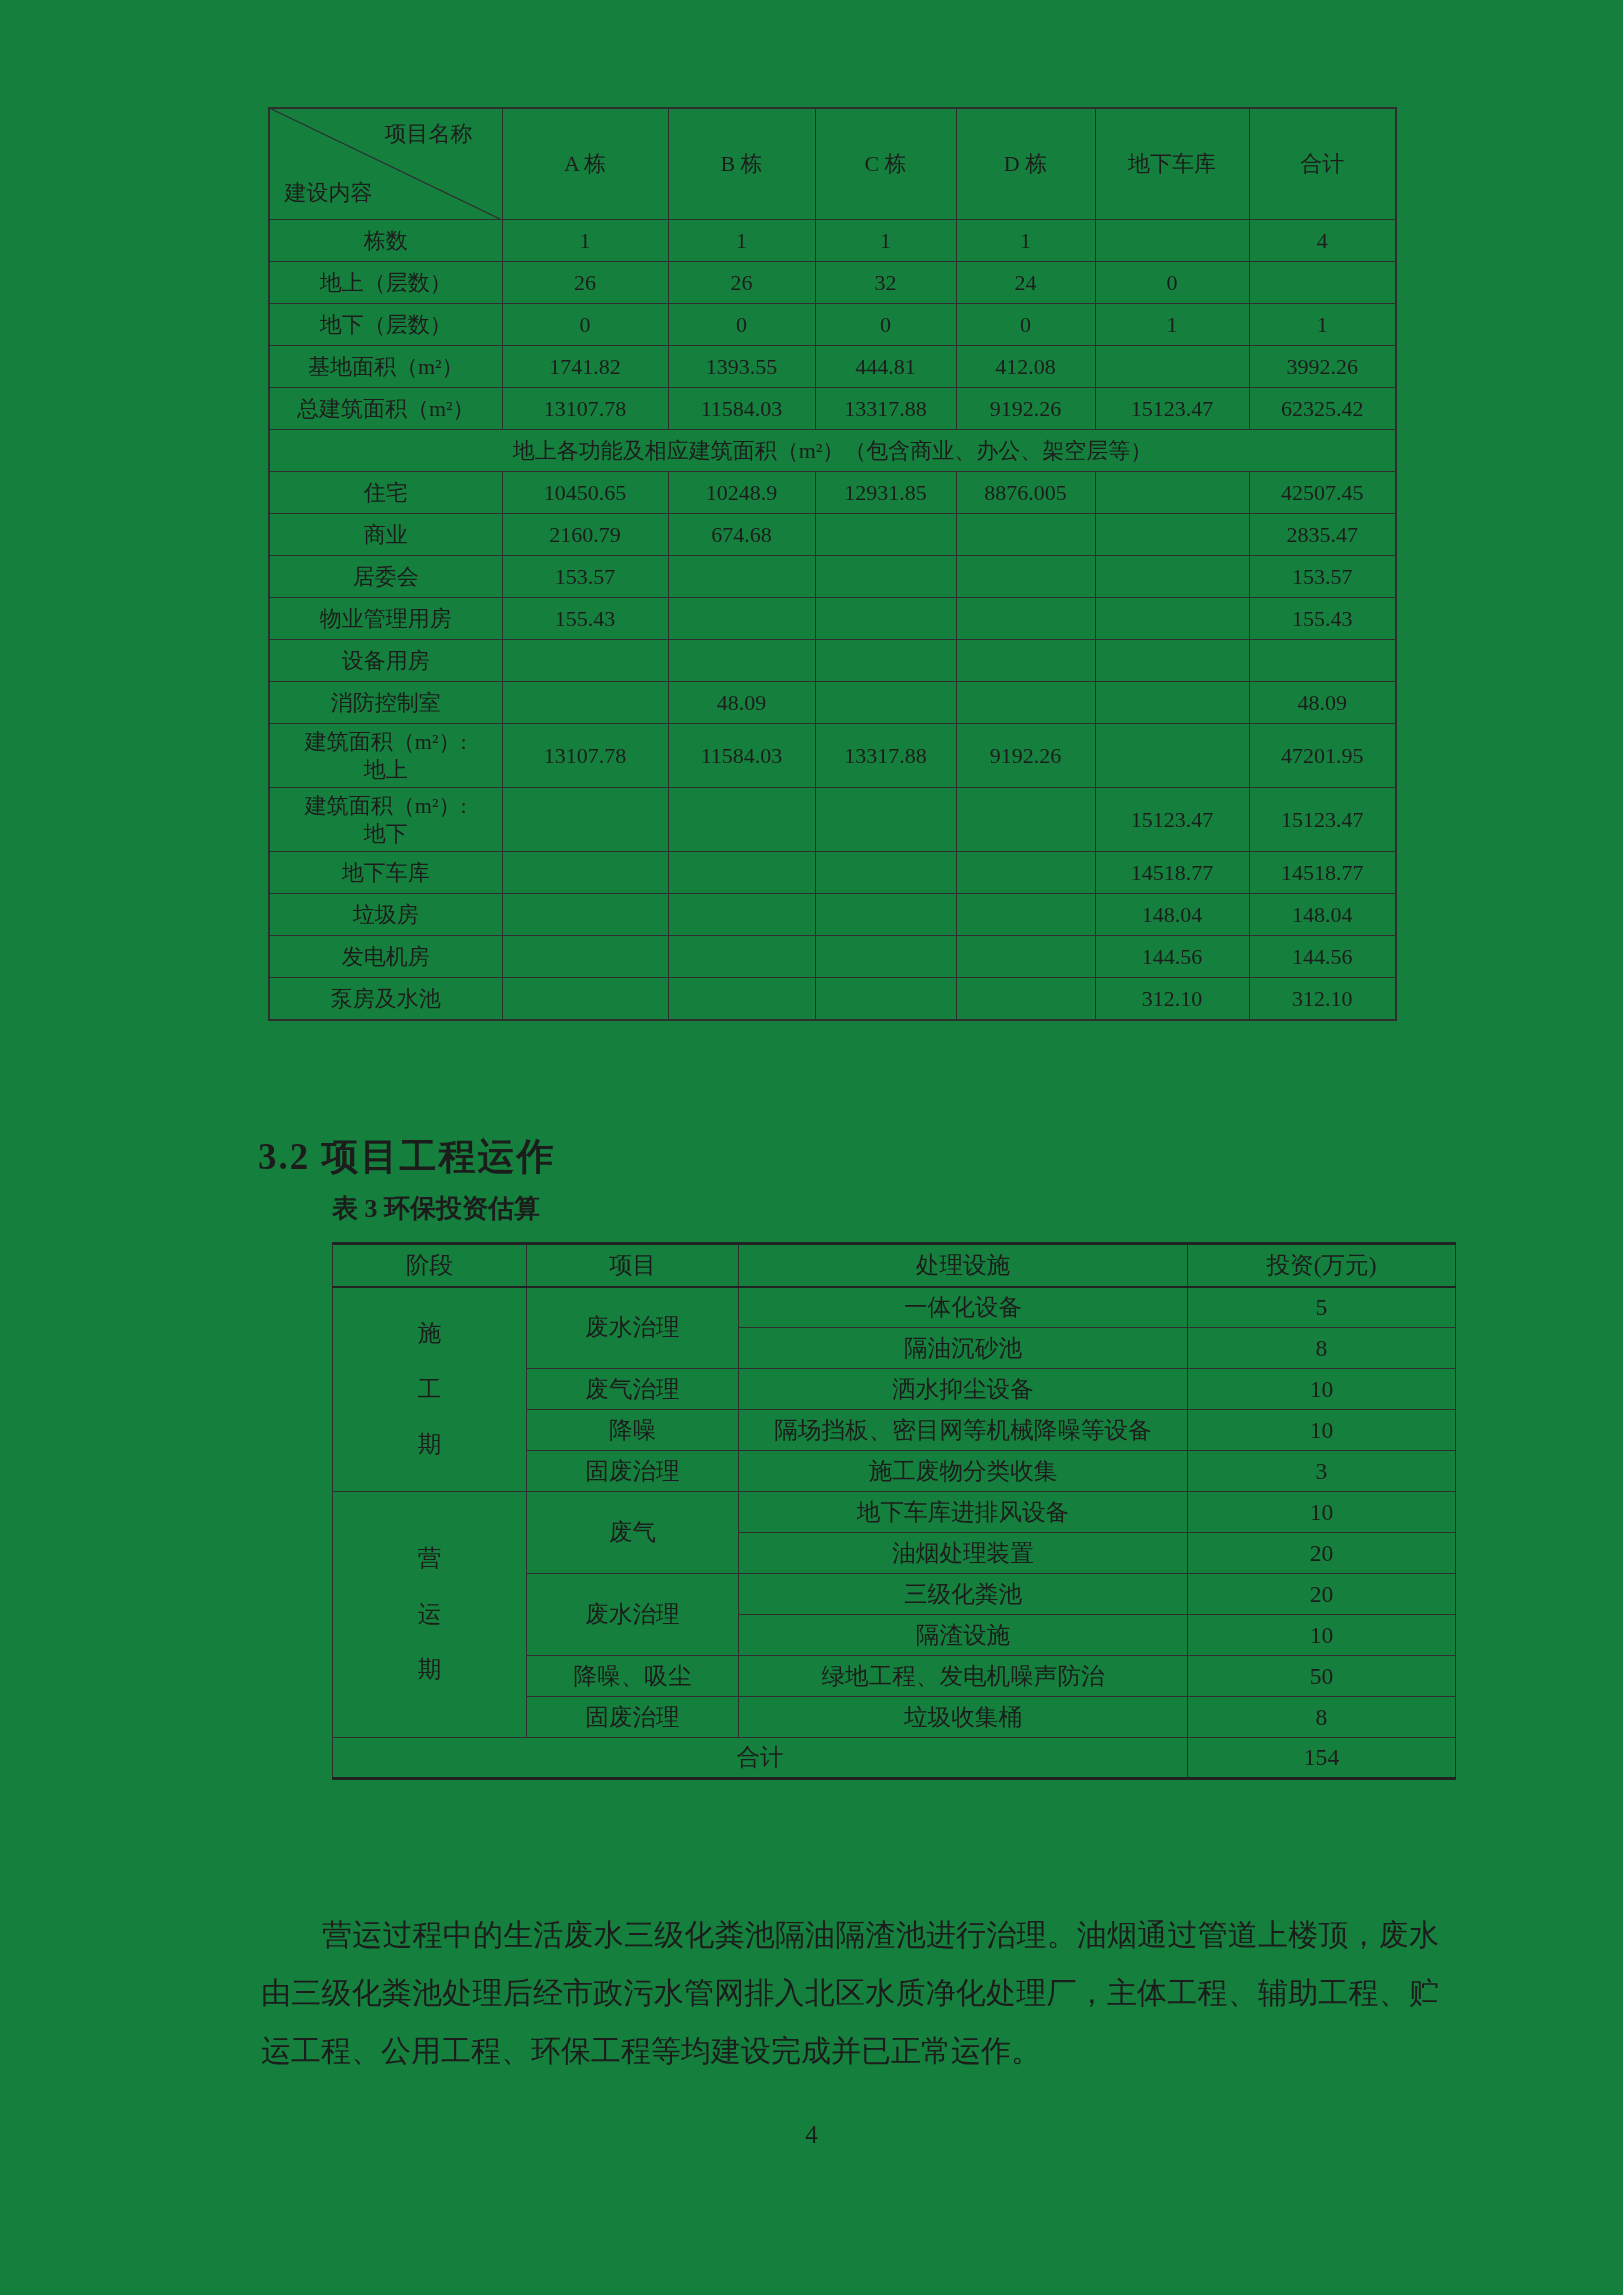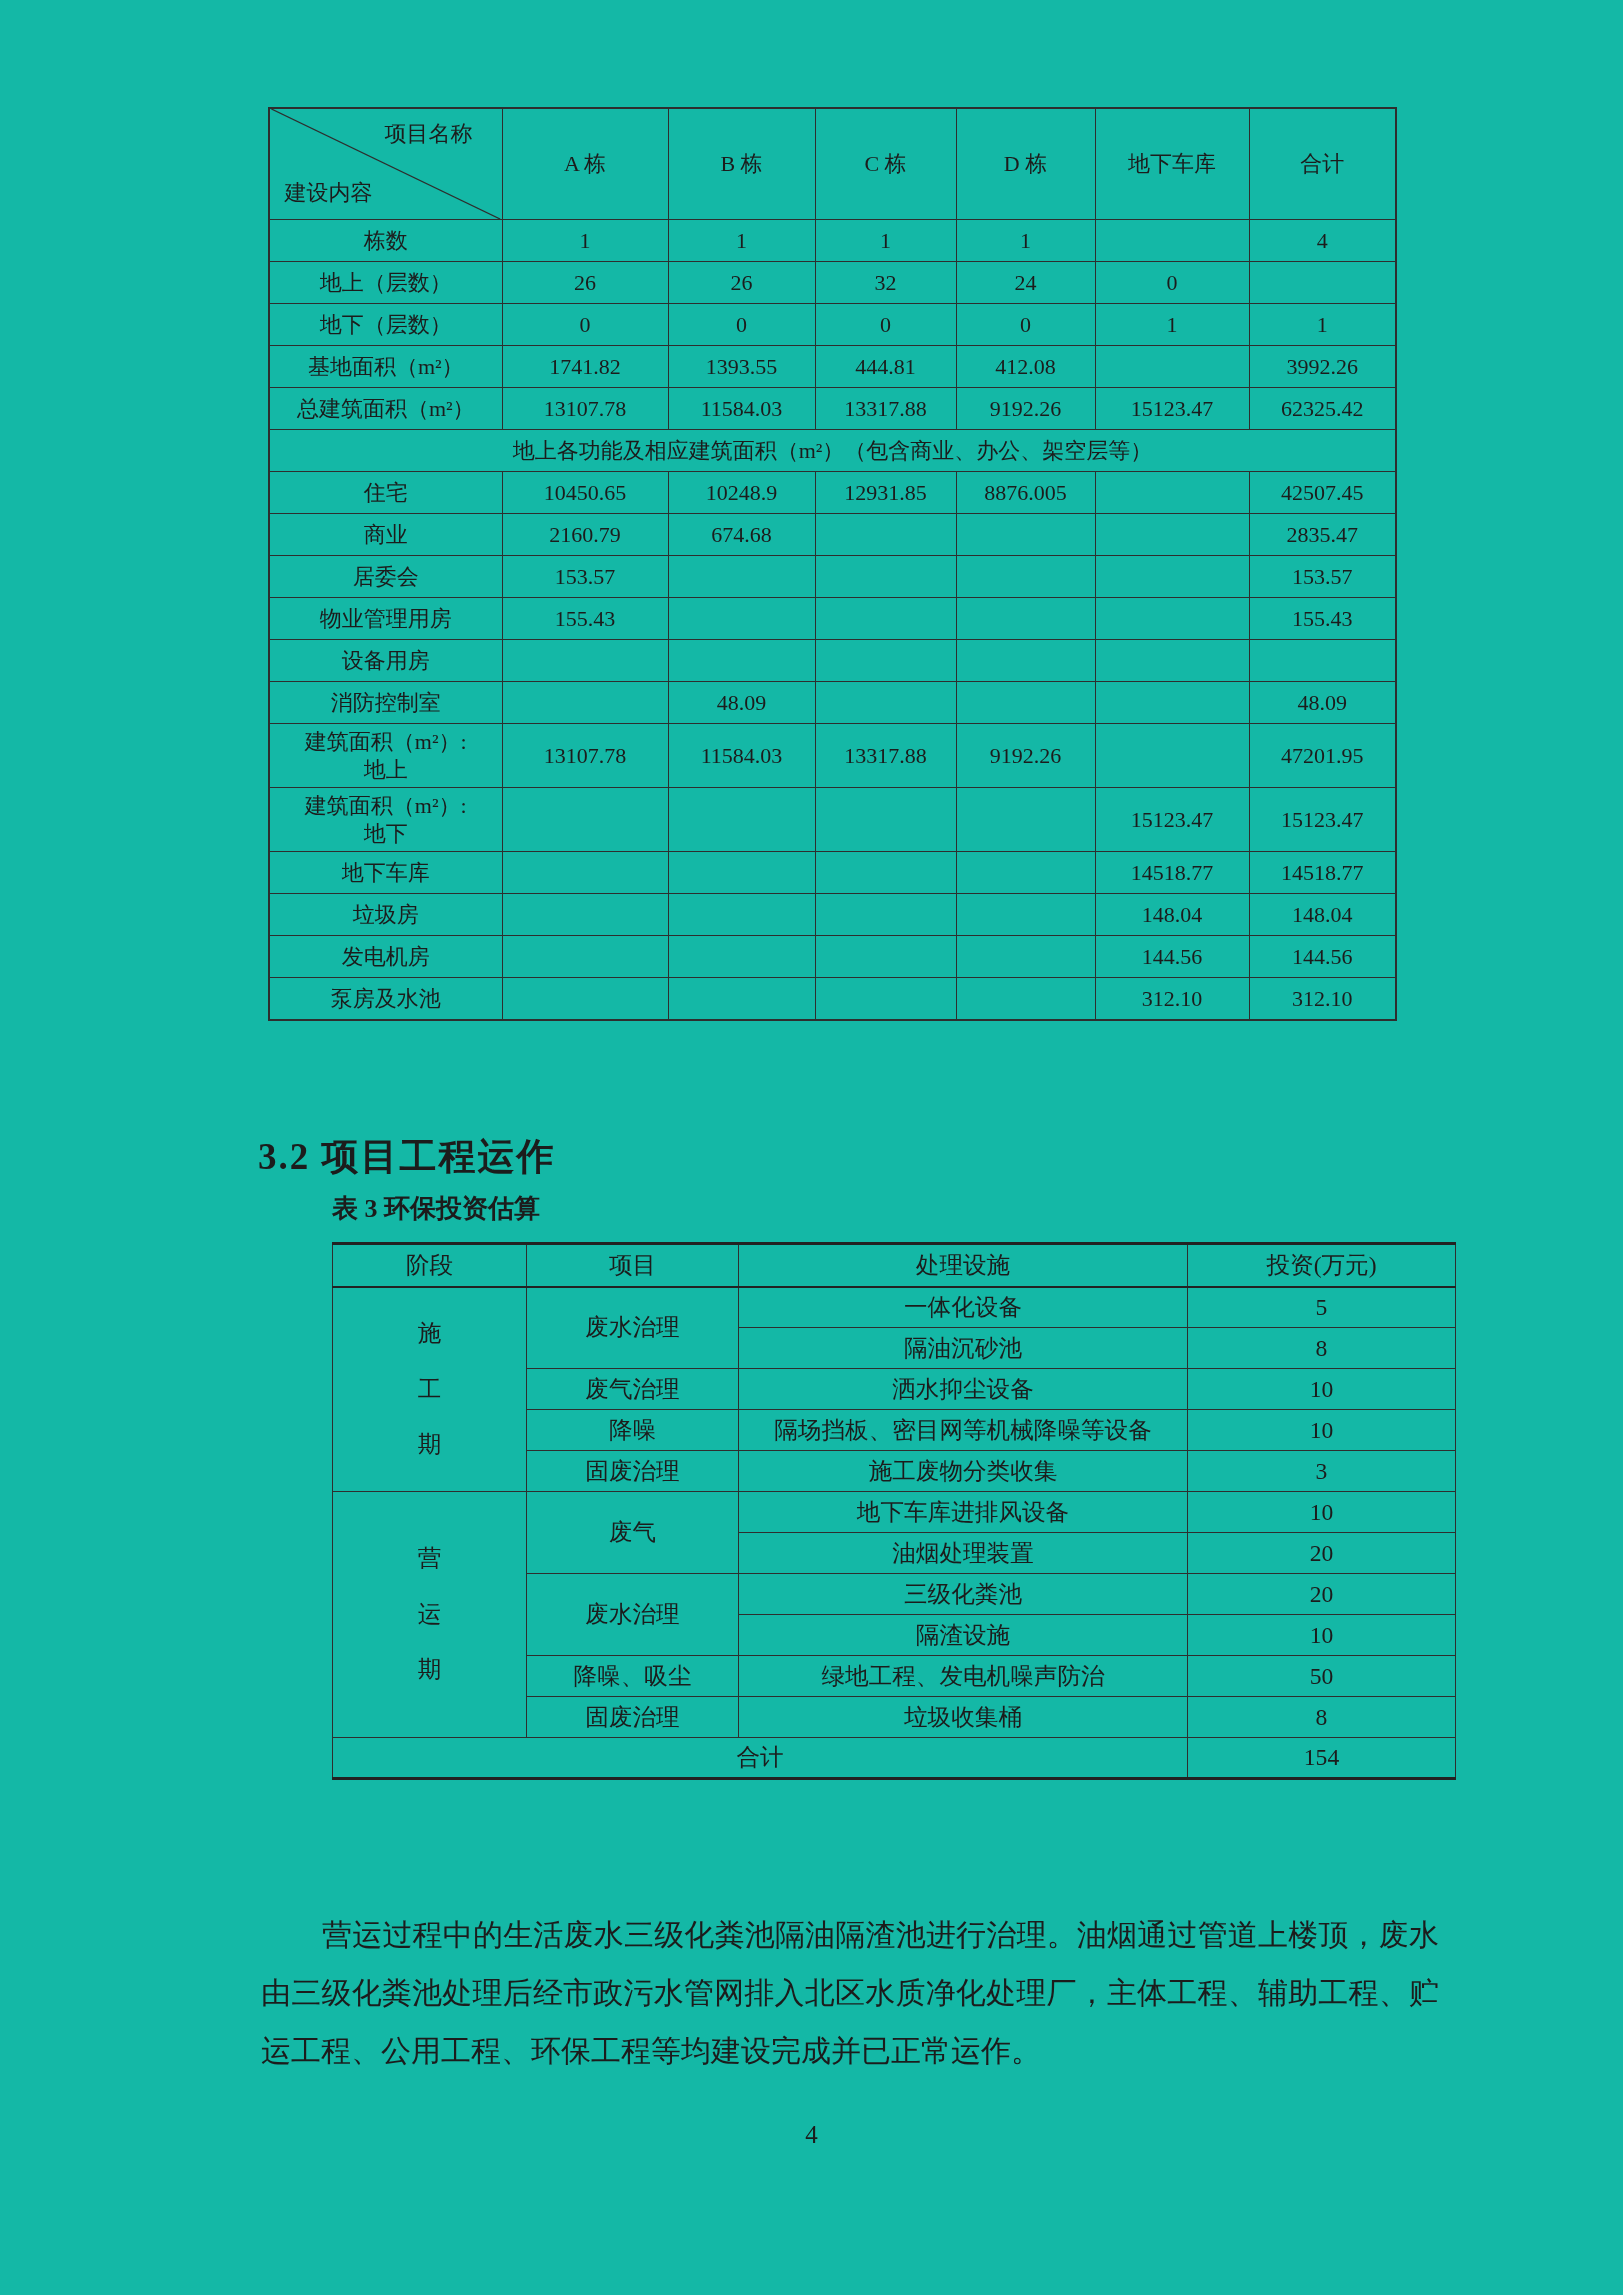--- a/index.html
+++ b/index.html
@@ -1,19 +1,19 @@
 <!DOCTYPE html>
 <html style="font-size:10.5px"><head>
 <meta charset="utf-8">
 <style>
   html,body { margin:0; padding:0; background:#e8e8e8; }
   .page {
     position: relative;
     width: 1623px; height: 2295px;
-    background: #14b8a6;
+    background: #15803d;
     font-family: "Liberation Serif", "DejaVu Serif", serif;
     color: #1c1c1c;
     margin: 0 auto;
     overflow: hidden;
   }
 
   
   table.t1 {
     position: absolute; left: 268px; top: 107px; width: 1126px;
     border-collapse: collapse; table-layout: fixed;

